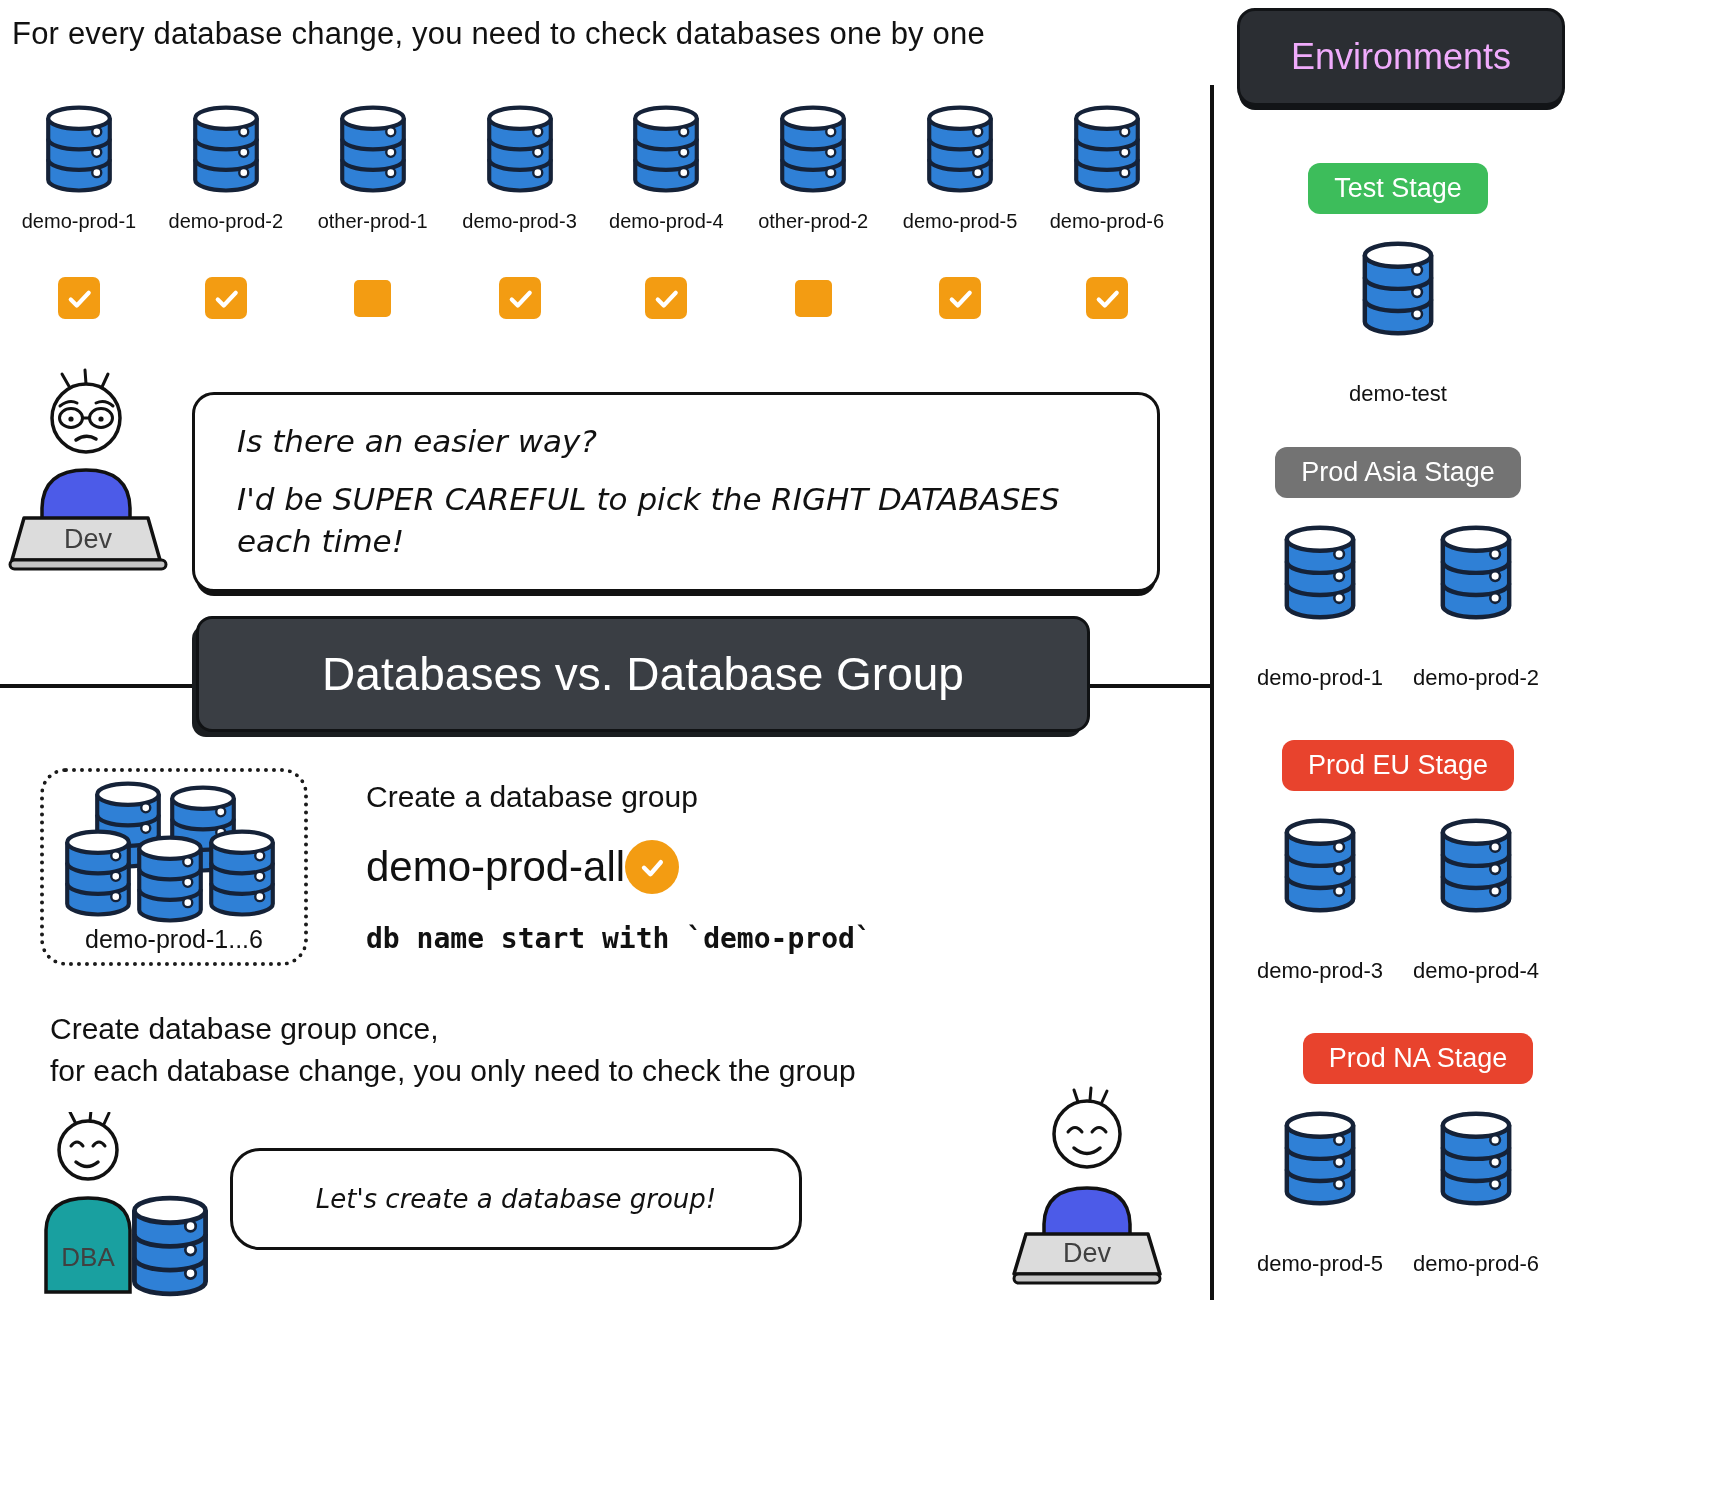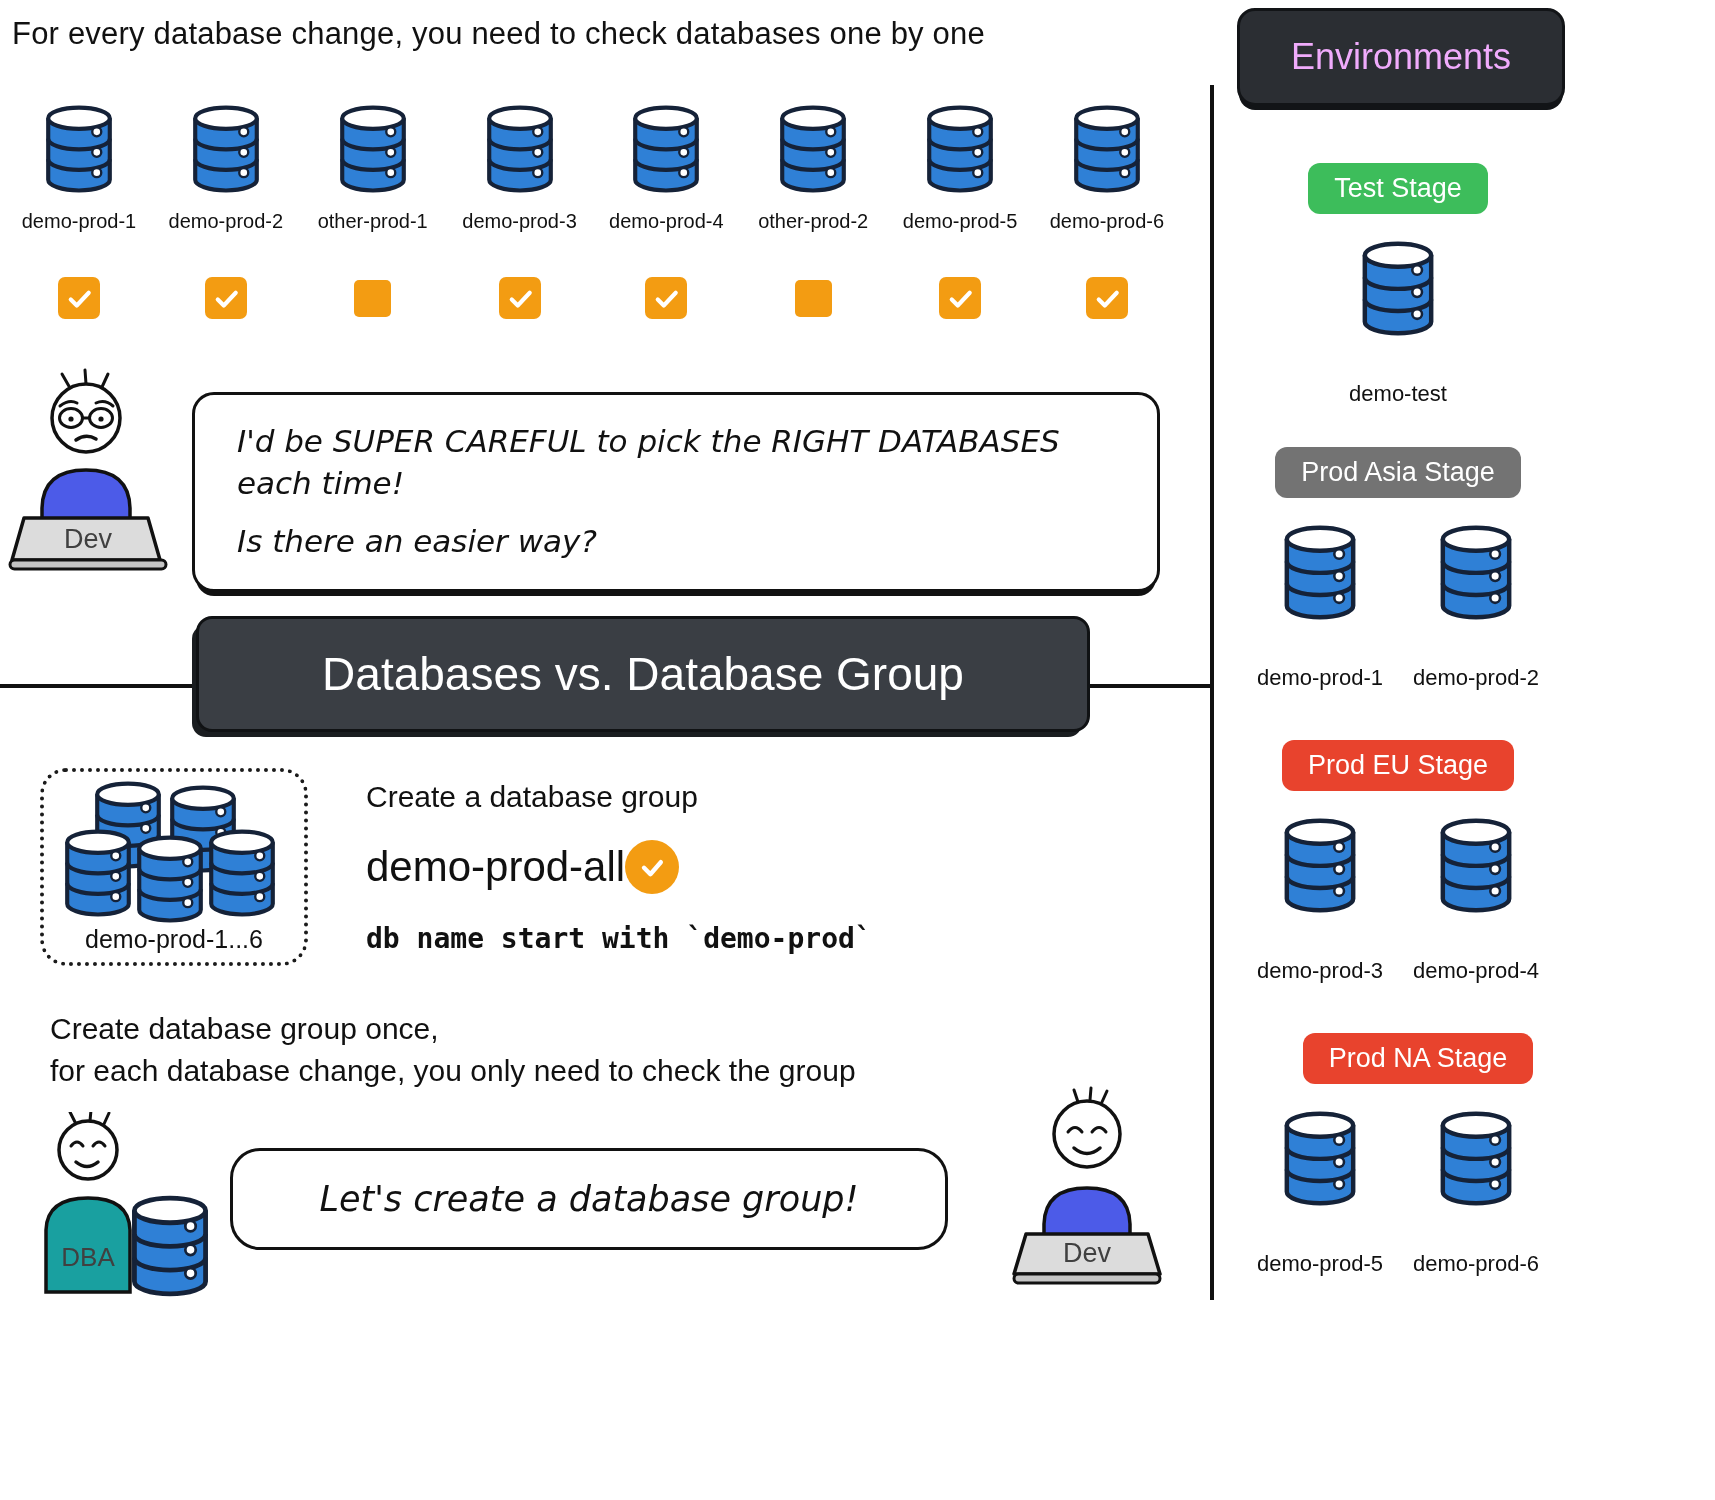--- a/index.html
+++ b/index.html
@@ -25,22 +25,22 @@
   
   .person { position:absolute; }
   .person-label { position:absolute; left:0; right:0; text-align:center; font-size:27px; color:#404040; }
 
   
   .bubble { position:absolute; background:#fff; border:3.5px solid #111; box-sizing:border-box; }
   #bubble1 { left:192px; top:392px; width:968px; min-height:178px; padding:26px 42px;
              border-radius:22px; box-shadow:0 8px 0 -4px #111; }
   #bubble1 .line { font-size:31px; line-height:1.35; }
   #bubble1 .line + .line { margin-top:16px; }
-  #bubble2 { left:230px; top:1148px; width:718px; height:102px; border-radius:30px;
-             display:flex; align-items:center; justify-content:center; font-size:35px; }
+  #bubble2 { left:230px; top:1148px; width:572px; height:102px; border-radius:30px;
+             display:flex; align-items:center; justify-content:center; font-size:26px; }
 
   
   #hline { position:absolute; left:0; top:684px; width:1212px; height:4px; background:#111; z-index:1; }
   #vline { position:absolute; left:1210px; top:85px; width:4px; height:1215px; background:#111; }
   #banner { position:absolute; left:196px; top:616px; width:888px; height:110px; z-index:2;
             display:flex; align-items:center; justify-content:center; border-radius:16px;
             border:3px solid #101214; color:#fff; font-size:46px; box-shadow:-6px 7px 0 -2px #1a1d20; }
 
   
   #group-box { position:absolute; left:40px; top:768px; width:268px; height:198px;
@@ -192,22 +192,22 @@
       <circle cx="93" cy="53" r="2.6" fill="#111"></circle>
       <path d="M68 74 q10 -7 20 -1" stroke="#111" stroke-width="3.5" fill="none" stroke-linecap="round"></path>
       <path d="M34 142 q1 -38 44 -38 q43 0 44 38 v14 h-88 z" fill="#4C5BE8" stroke="#111" stroke-width="3.5"></path>
       <path d="M16 152 h124 l12 42 h-148 z" fill="#DCDCDC" stroke="#111" stroke-width="3.5" stroke-linejoin="round"></path>
       <rect x="2" y="194" width="156" height="9" rx="4.5" fill="#C4C4C4" stroke="#111" stroke-width="3"></rect>
     </svg>
     <div class="person-label" style="top:158px">Dev</div>
   </div>
 
   <div class="bubble" id="bubble1">
+    <div class="line hand">Is there an easier way?</div>
     <div class="line hand">I'd be SUPER CAREFUL to pick the RIGHT DATABASES each time!</div>
-    <div class="line hand">Is there an easier way?</div>
   </div>
 
   <div id="banner" style="background: rgb(58, 62, 68);">
     <span>Databases vs. Database Group</span>
   </div>
 
   <div id="group-box">
     <svg class="cluster" viewBox="0 0 235 150">
       <use href="#db-icon" x="30" y="0" width="80" height="90"></use>
       <use href="#db-icon" x="105" y="4" width="80" height="90"></use>

